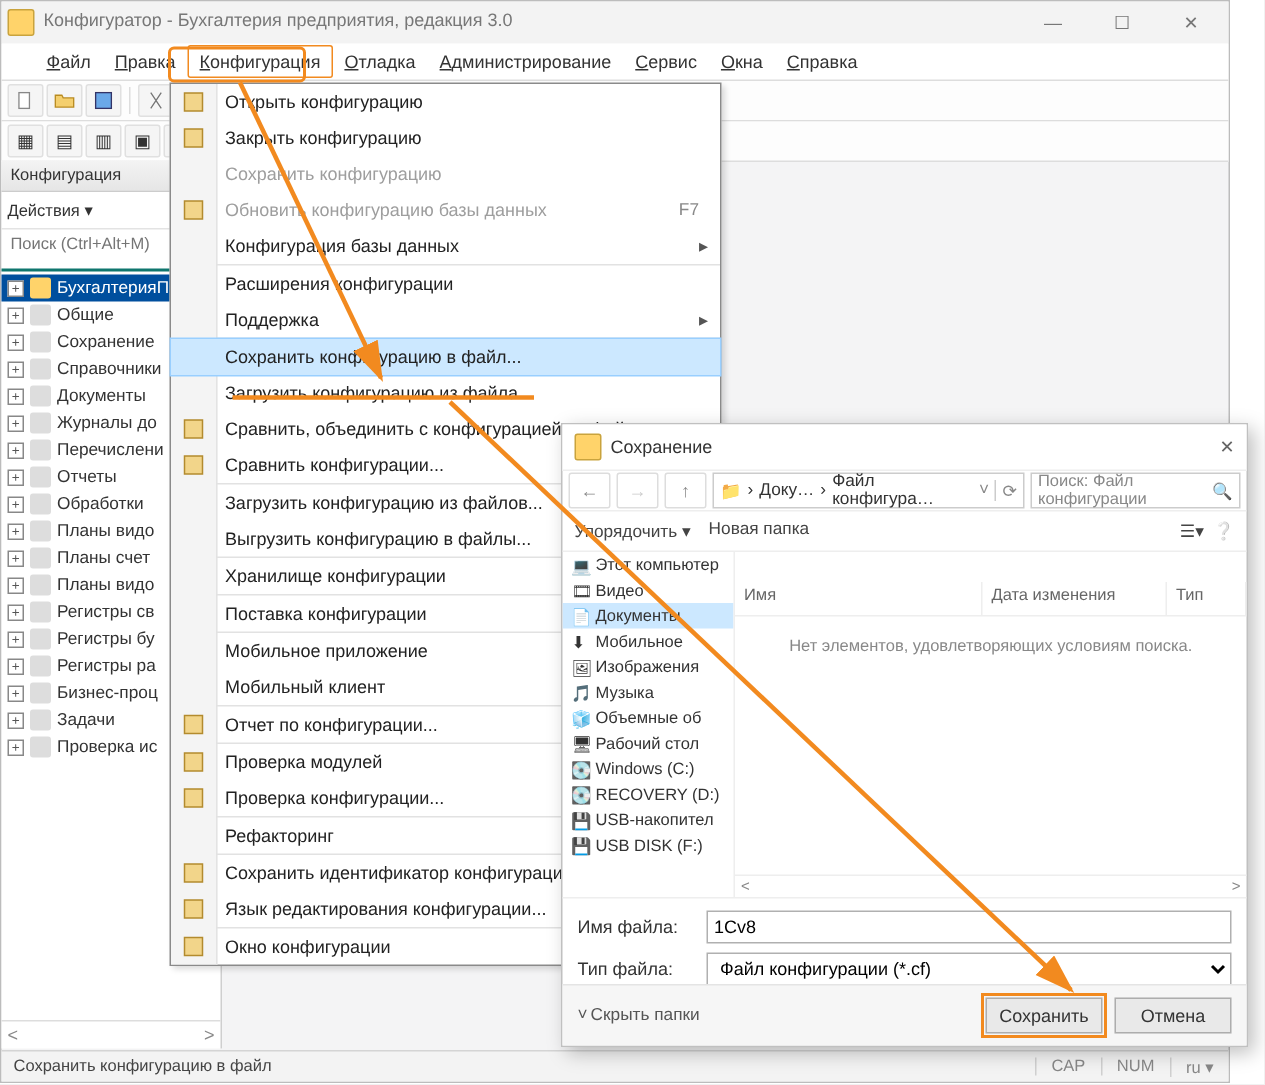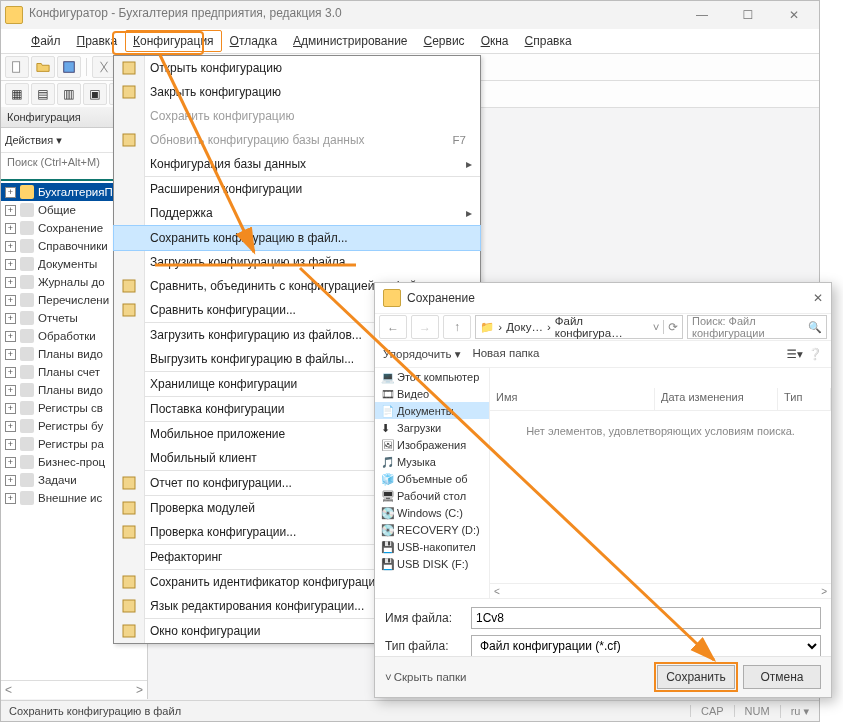--- a/index.html
+++ b/index.html
@@ -273,21 +273,21 @@
             <span>Бизнес-проц</span>
           </div>
           <div class="tree-row">
             <span class="exp">+</span>
             <span class="ticon"></span>
             <span>Задачи</span>
           </div>
           <div class="tree-row">
             <span class="exp">+</span>
             <span class="ticon"></span>
-            <span>Внешние ис</span>
+            <span>Проверка ис</span>
           </div>
         </div>
       <div style="position:absolute;left:0;bottom:0;right:0;height:18px;border-top:1px solid #ddd;display:flex;align-items:center;justify-content:space-between;padding:0 4px;color:#888;">
           <span>&lt;</span>
           <span>&gt;</span>
         </div>
     </div>
 
     <div class="statusbar">
       <div class="sl">Сохранить конфигурацию в файл</div>
@@ -492,21 +492,21 @@
           <div class="row">
             <span class="sicon">🎞</span>
             <span>Видео</span>
           </div>
           <div class="row sel">
             <span class="sicon">📄</span>
             <span>Документы</span>
           </div>
           <div class="row">
             <span class="sicon">⬇</span>
-            <span>Загрузки</span>
+            <span>Мобильное</span>
           </div>
           <div class="row">
             <span class="sicon">🖼</span>
             <span>Изображения</span>
           </div>
           <div class="row">
             <span class="sicon">🎵</span>
             <span>Музыка</span>
           </div>
           <div class="row">

